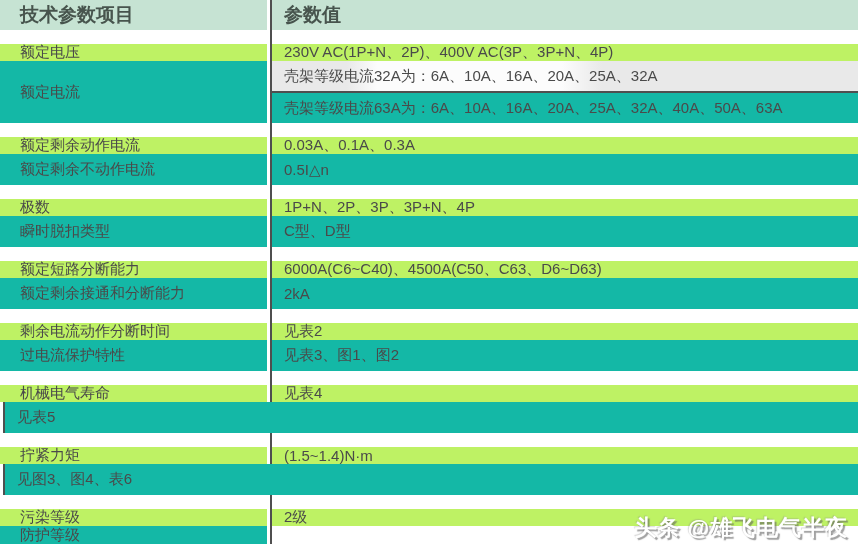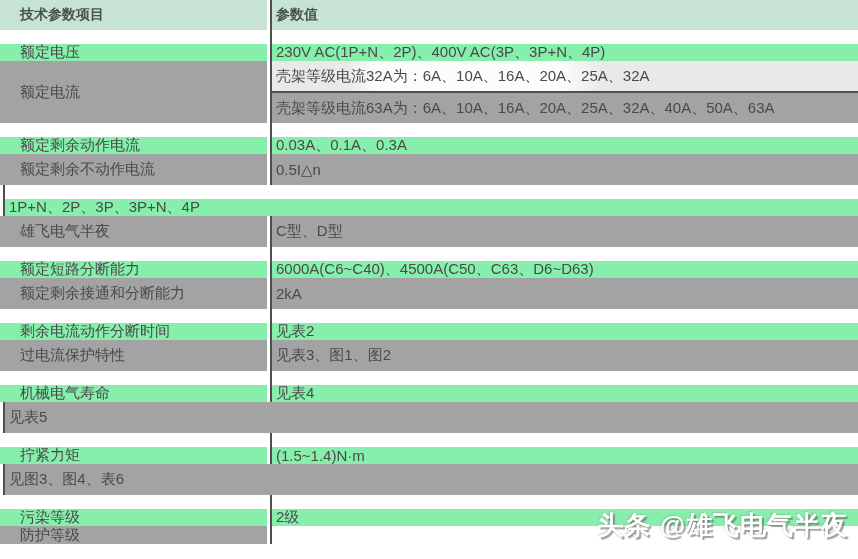--- a/index.html
+++ b/index.html
@@ -9,31 +9,31 @@
     color:#4a4a4a;font-size:15px;
   }
   .row{display:flex;align-items:stretch;}
   .hdr{height:30px;}
   .r{height:31px;}
   .r-last{height:18px;}
   .r-merged{height:62px;}
   .cl{width:267px;display:flex;align-items:center;padding-left:20px;box-sizing:border-box;}
   .gap{width:3px;background:#ffffff;flex:0 0 auto;}
   .vl{width:2px;background:#4f4f4f;flex:0 0 auto;}
-  .cr{flex:1;display:flex;align-items:center;padding-left:4px;box-sizing:border-box;}
-  .hdr .cl,.hdr .cr{background:#c6e3d3;font-weight:bold;color:#47544d;font-size:14px;}
-  .w{background:#86efac;margin-top:14px;}
-  .g{background:#a3a3a3;}
+  .cr{flex:1;display:flex;align-items:center;padding-left:12px;box-sizing:border-box;}
+  .hdr .cl,.hdr .cr{background:#c6e3d3;font-weight:bold;color:#47544d;font-size:19px;}
+  .w{background:#bef264;margin-top:14px;}
+  .g{background:#14b8a6;}
   .sub{flex:1;display:flex;flex-direction:column;}
   .sub .cr{flex:1;}
   .sub-top{background:linear-gradient(90deg,#e9e9e9 0px,#e9e9e9 75px,#fcfcfc 105px,#fcfcfc 290px,#e9e9e9 330px);}
   .sep{height:2px;background:#4f4f4f;flex:0 0 auto;}
   .watermark{
     position:absolute;right:10px;bottom:16px;
-    font-size:26px;font-weight:bold;letter-spacing:1px;
+    font-size:22px;font-weight:bold;letter-spacing:1px;
     color:#ffffff;
     text-shadow:2px 2px 1px rgba(95,95,95,0.6), -1px -1px 1px rgba(140,140,140,0.35);
     pointer-events:none;white-space:nowrap;
   }
 </style>
 </head>
 <body>
 
 <div class="page">
 
@@ -70,27 +70,28 @@
   </div>
 
   <div class="row r">
     <div class="cl g">额定剩余不动作电流</div>
     <div class="gap"></div>
     <div class="vl"></div>
     <div class="cr g">0.5I△n</div>
   </div>
 
   <div class="row r">
+    <div class="cl w">极数</div>
     <div class="gap"></div>
     <div class="vl"></div>
     <div class="cr w">1P+N、2P、3P、3P+N、4P</div>
   </div>
 
   <div class="row r">
-    <div class="cl g">雄飞电气半夜</div>
+    <div class="cl g">瞬时脱扣类型</div>
     <div class="gap"></div>
     <div class="vl"></div>
     <div class="cr g">C型、D型</div>
   </div>
 
   <div class="row r">
     <div class="cl w">额定短路分断能力</div>
     <div class="gap"></div>
     <div class="vl"></div>
     <div class="cr w">6000A(C6~C40)、4500A(C50、C63、D6~D63)</div>

